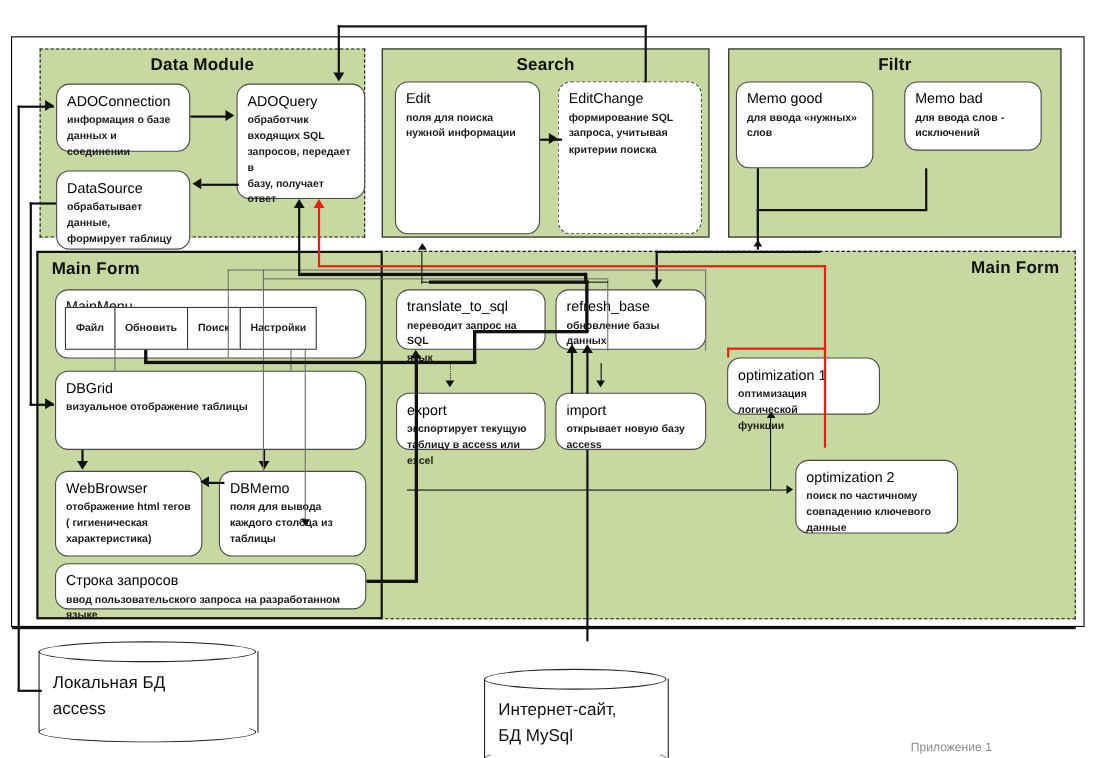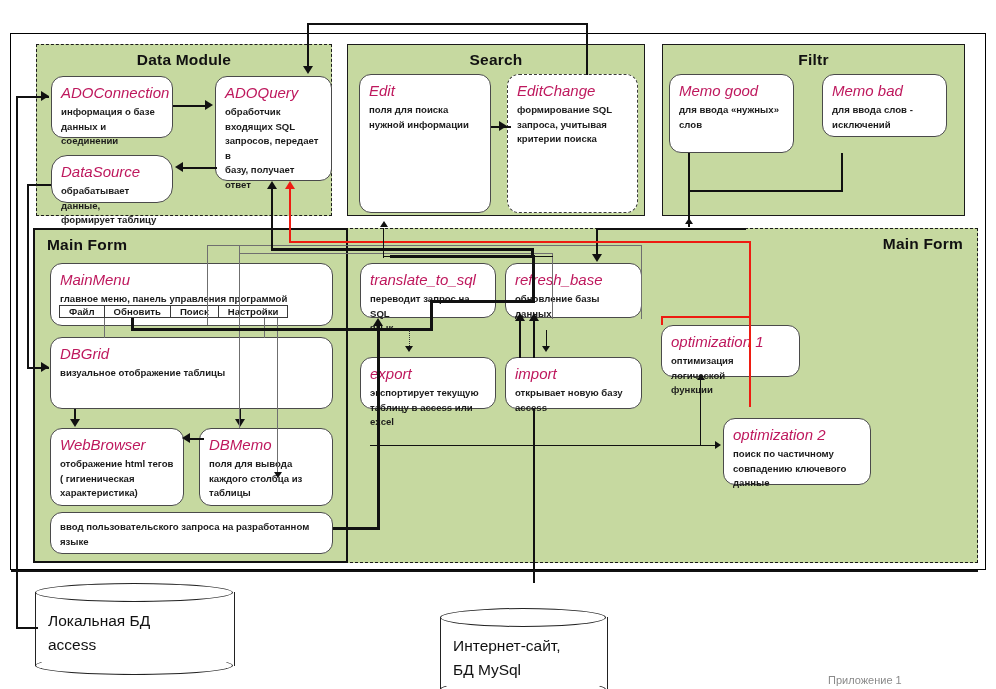--- a/index.html
+++ b/index.html
@@ -15,27 +15,27 @@
   .panel{background:#c6d9a0;}
   .panel-dashed{border:1.6px dashed #1a1a1a;}
   .panel-solid{border:1.6px solid #1a1a1a;}
   .panel-title{position:absolute;width:100%;text-align:center;font-weight:bold;font-size:15.5px;color:#111;top:6px;letter-spacing:.2px;}
   .panel-title.left{text-align:left;left:12px;width:auto;}
   .panel-title.right{text-align:right;right:14px;width:auto;left:auto;}
 
   
   .node{background:#ffffff;border:1.4px solid #4a4a4a;border-radius:12px;padding:7px 9px 5px 9px;}
   .node.dashed{border:1.6px dashed #3a3a3a;}
-  .node .t{font-size:15px;color:#be185d;line-height:1.2;margin-bottom:3px;white-space:nowrap;font-style:italic;}
+  .node .t{font-size:13px;color:#000000;line-height:1.2;margin-bottom:3px;white-space:nowrap;}
   .node .d{font-size:9.6px;color:#1b1b1b;line-height:1.52;font-weight:bold;}
 
   
   .menu-row{position:absolute;left:9px;bottom:7px;display:flex;}
   .menu-btn{border:1px solid #3a3a3a;background:#fff;font-size:9.6px;font-weight:bold;color:#1b1b1b;
-            padding:0 9px;margin-left:-1px;white-space:nowrap;text-align:left;}
+            padding:13px 9px;margin-left:-1px;white-space:nowrap;text-align:left;}
 
   
   .cyl{position:absolute;}
   .cyl .body{position:absolute;left:0;top:9px;width:100%;height:calc(100% - 18px);
              border-left:1.2px solid #222;border-right:1.2px solid #222;background:#fff;}
   .cyl .top{position:absolute;left:0;top:0;width:100%;height:19px;border:1.2px solid #222;
             border-radius:50%;background:#fff;box-sizing:border-box;}
   .cyl .bot{position:absolute;left:0;bottom:0;width:100%;height:19px;border:1.2px solid #222;
             border-radius:50%;background:#fff;box-sizing:border-box;border-top-color:transparent;}
   .cyl .lbl{position:absolute;left:13px;top:26px;font-size:15.5px;line-height:1.55;color:#111;white-space:nowrap;}
@@ -99,21 +99,21 @@
   </div>
 
   <div class="abs node" style="left:215px;top:76px;width:117px;height:105px;">
     <div class="t">ADOQuery</div>
     <div class="d">обработчик</div>
     <div class="d">входящих SQL</div>
     <div class="d">запросов, передает в</div>
     <div class="d">базу, получает ответ</div>
   </div>
 
-  <div class="abs node" style="left:51px;top:155px;width:122px;height:48px;border-radius:16px;">
+  <div class="abs node" style="left:51px;top:155px;width:122px;height:72px;">
     <div class="t">DataSource</div>
     <div class="d">обрабатывает данные,</div>
     <div class="d">формирует таблицу</div>
   </div>
 
   <div class="abs node" style="left:359px;top:74px;width:132px;height:139px;">
     <div class="t">Edit</div>
     <div class="d">поля для поиска</div>
     <div class="d">нужной информации</div>
   </div>
@@ -161,20 +161,21 @@
   </div>
 
   <div class="abs node" style="left:199px;top:428px;width:134px;height:78px;">
     <div class="t">DBMemo</div>
     <div class="d">поля для вывода</div>
     <div class="d">каждого столбца из</div>
     <div class="d">таблицы</div>
   </div>
 
   <div class="abs node" style="left:50px;top:512px;width:283px;height:42px;">
+    <div class="t">Строка запросов</div>
     <div class="d">ввод пользовательского запроса на разработанном языке</div>
   </div>
 
   <div class="abs node" style="left:360px;top:263px;width:136px;height:55px;">
     <div class="t">translate_to_sql</div>
     <div class="d">переводит запрос на SQL</div>
     <div class="d">язык</div>
   </div>
 
   <div class="abs node" style="left:505px;top:263px;width:137px;height:55px;">

